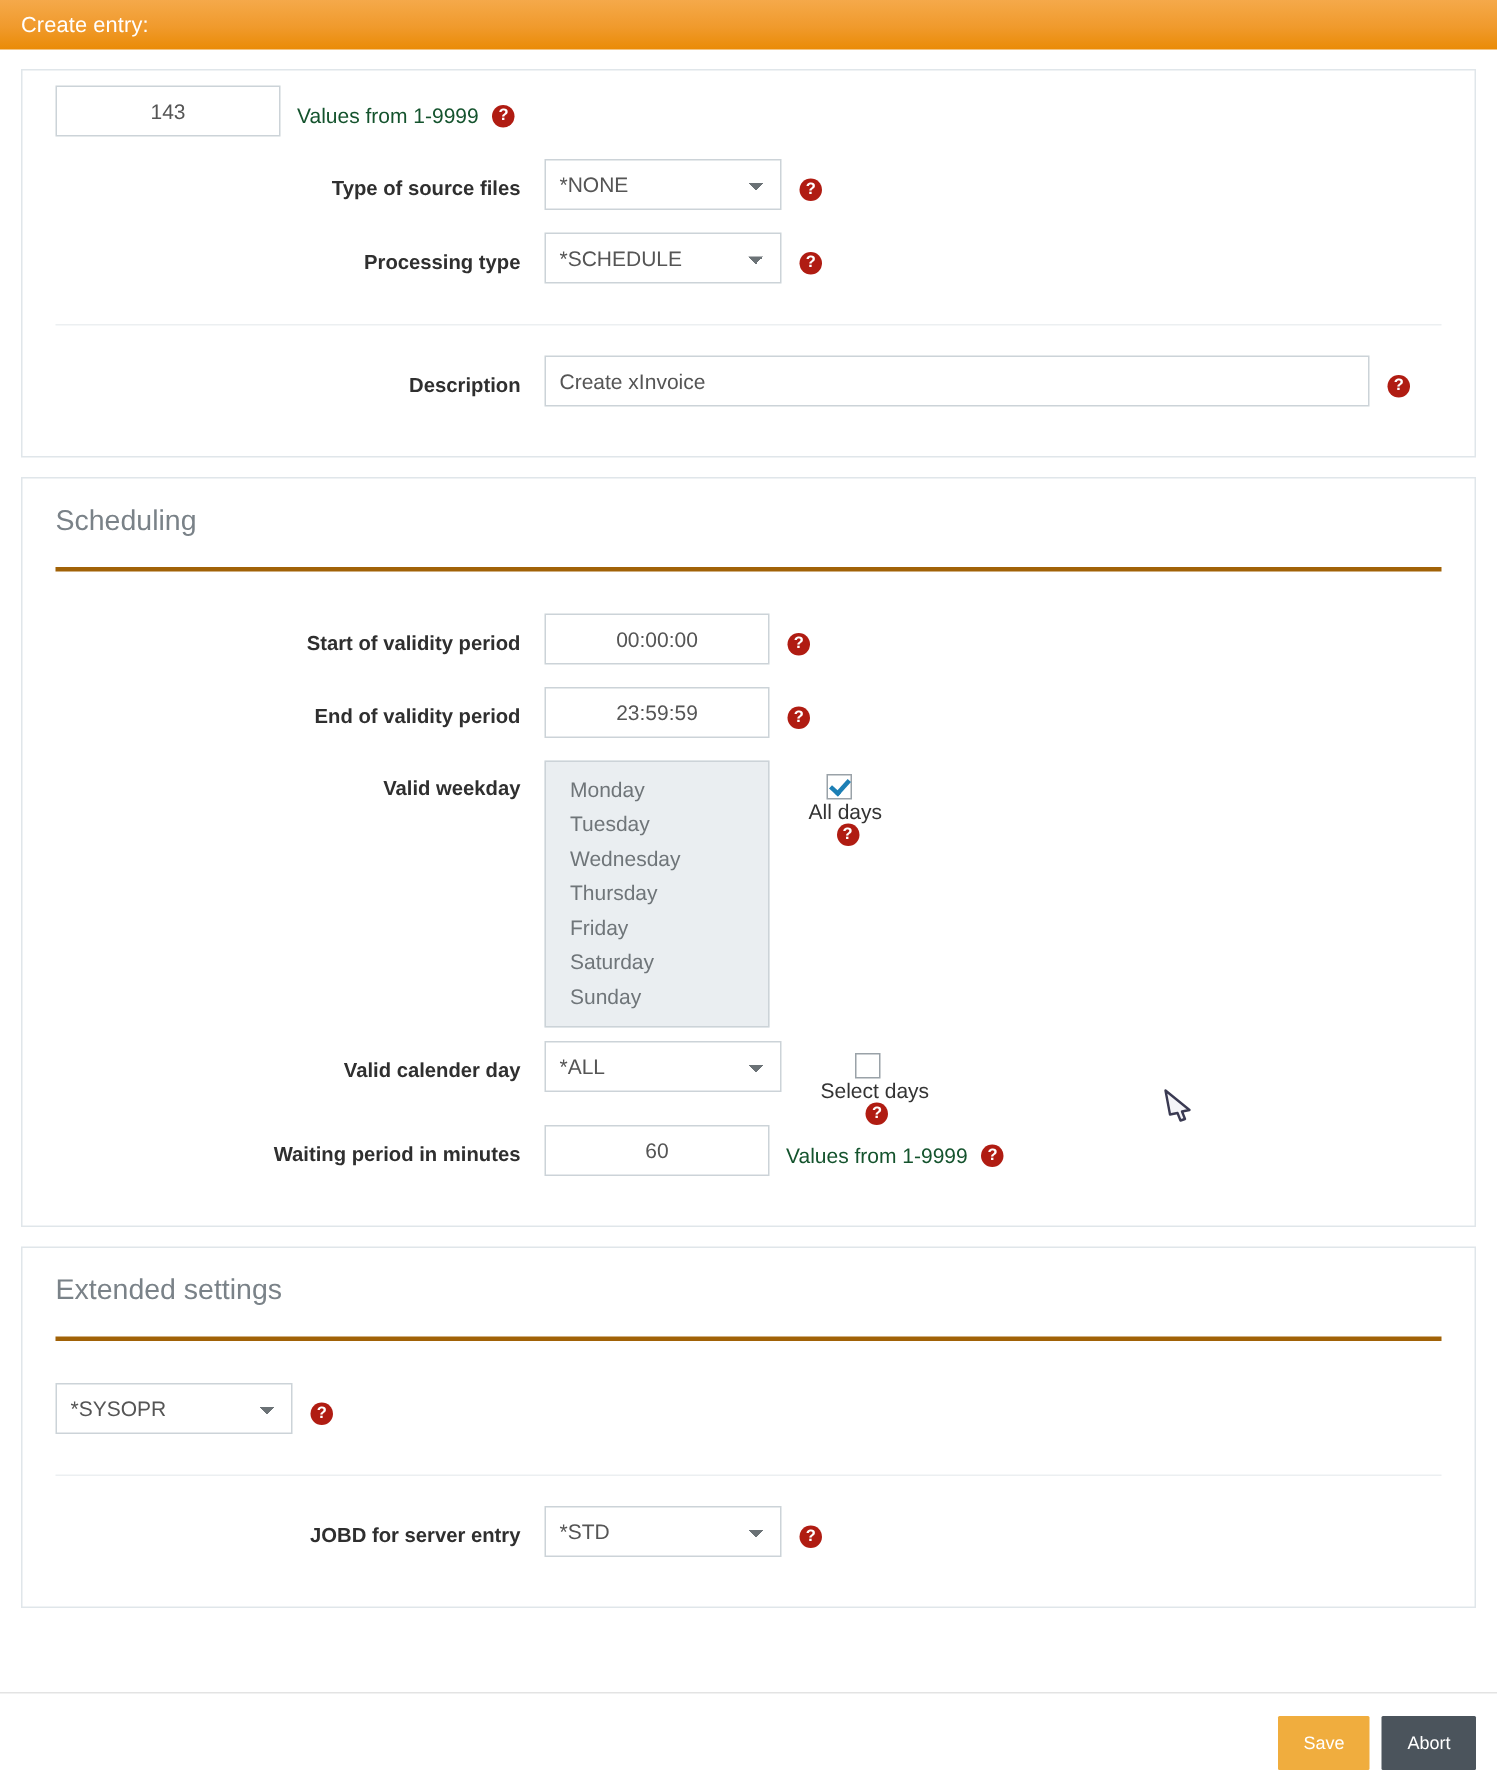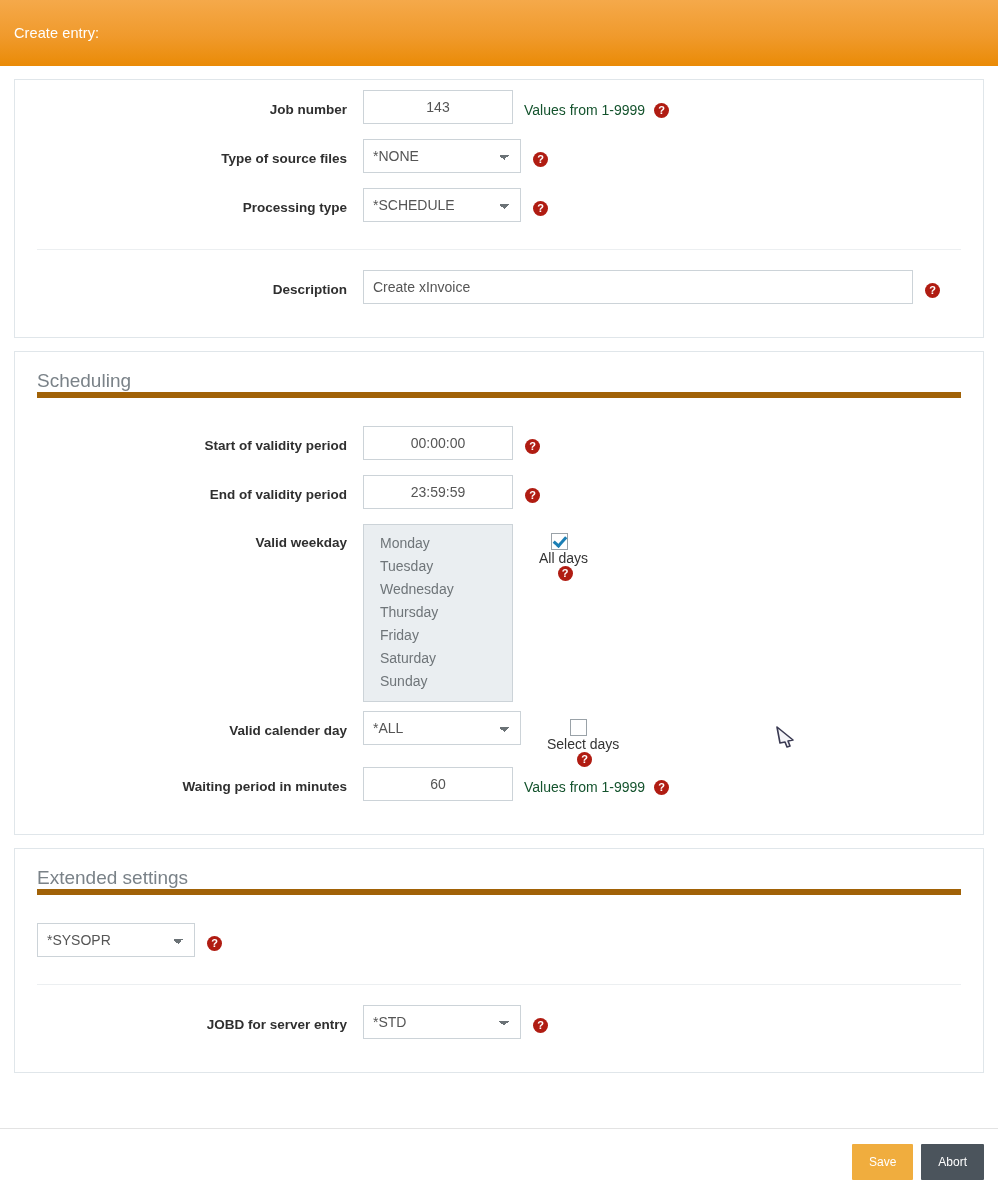--- a/index.html
+++ b/index.html
@@ -10,21 +10,21 @@
     background: #ffffff;
     font-family: "Liberation Sans", sans-serif;
     font-size: 14px;
     color: #333333;
     overflow: hidden;
     position: relative;
   }
 
   
   .titlebar {
-    height: 66px;
+    height: 33px;
     background: linear-gradient(to bottom, #f5a94a 0%, #f09a2c 55%, #ea8b06 100%);
     display: flex;
     align-items: center;
     padding-left: 14px;
   }
   .titlebar-text {
     color: #ffffff;
     font-size: 14.5px;
     letter-spacing: .1px;
   }
@@ -39,23 +39,23 @@
     background: #ffffff;
     margin-top: 13px;
     padding: 0 22px;
   }
   .panel.first { margin-top: 13px; }
 
   .panel-heading {
     font-size: 19px;
     color: #7a8288;
     font-weight: normal;
-    padding: 18px 0 0 0;
+    padding: 18px 0 19px 0;
     margin: 0 0 0 0;
-    border-bottom: 6px solid #a16207;
+    border-bottom: 3px solid #a16207;
   }
 
   .rows { padding: 10px 0 18px 0; }
   .rows.tight { padding-bottom: 10px; }
 
   .divider {
     border: 0;
     border-top: 1px solid #eceff1;
     margin: 2px 0 0 0;
   }
@@ -233,21 +233,20 @@
 <div class="titlebar">
   <span class="titlebar-text">Create entry:</span>
 </div>
 
 <div class="page">
 
   <div class="panel first">
     <div class="rows tight">
 
       <div class="row">
-        <div class="row-label">Job number</div>
         <div class="row-field">
           <input class="text narrow" type="text" value="143" style="">
           <span class="hint">Values from 1-9999</span>
           <span class="help tight">?</span>
         </div>
       </div>
 
       <div class="row">
         <div class="row-label">Type of source files</div>
         <div class="row-field">

